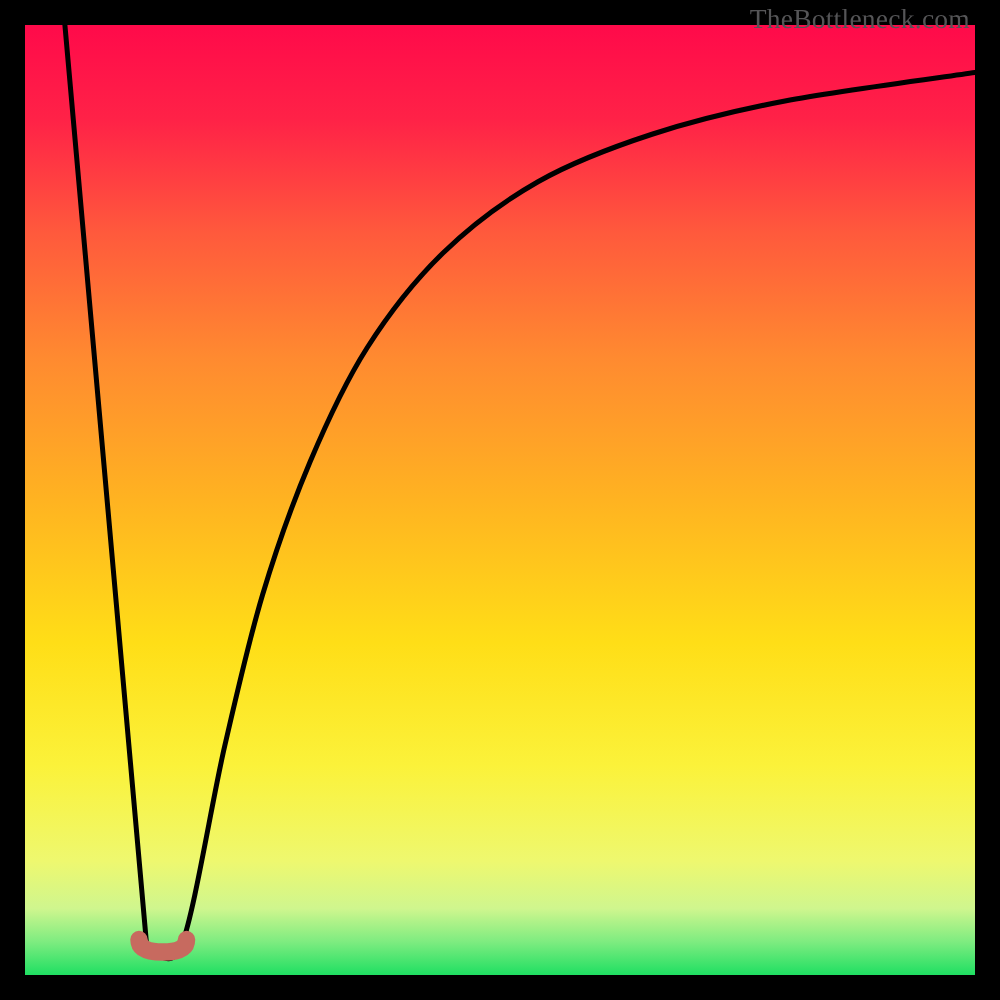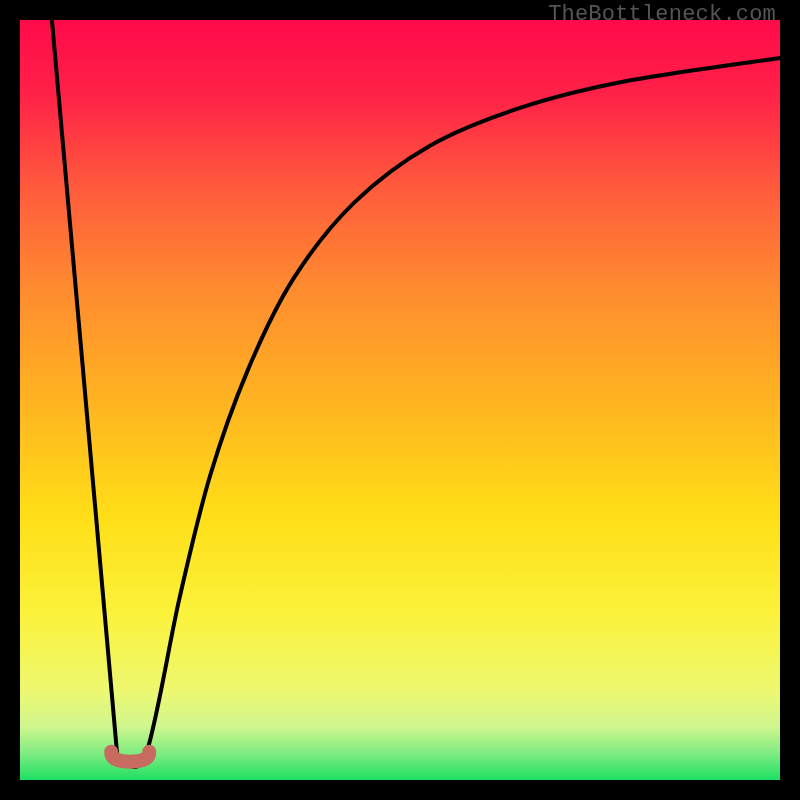--- a/index.html
+++ b/index.html
@@ -18,21 +18,21 @@
     height: 760px;
     background: #000;
   }
   svg {
     display: block;
   }
   .watermark {
     position: absolute;
     top: 2px;
     right: 24px;
-    font-family: Liberation Mono, monospace;
+    font-family: Liberation Serif, serif;
     font-size: 22px;
     color: #555557;
     letter-spacing: 0.2px;
     user-select: none;
   }
 </style>
 </head>
 <body>
 
 <div class="frame">

